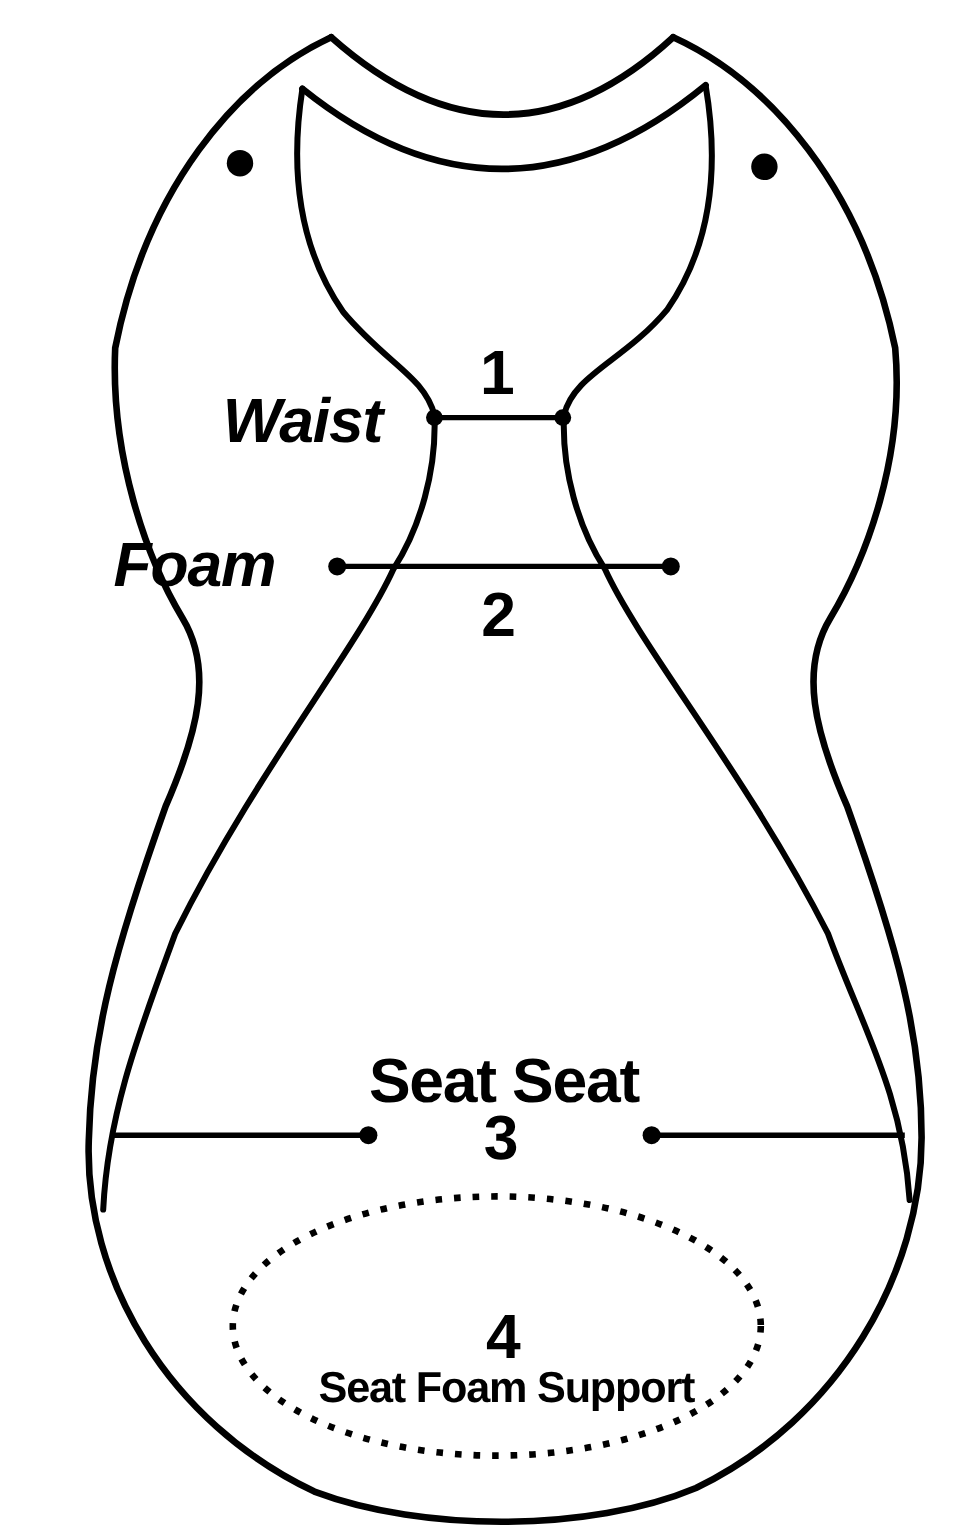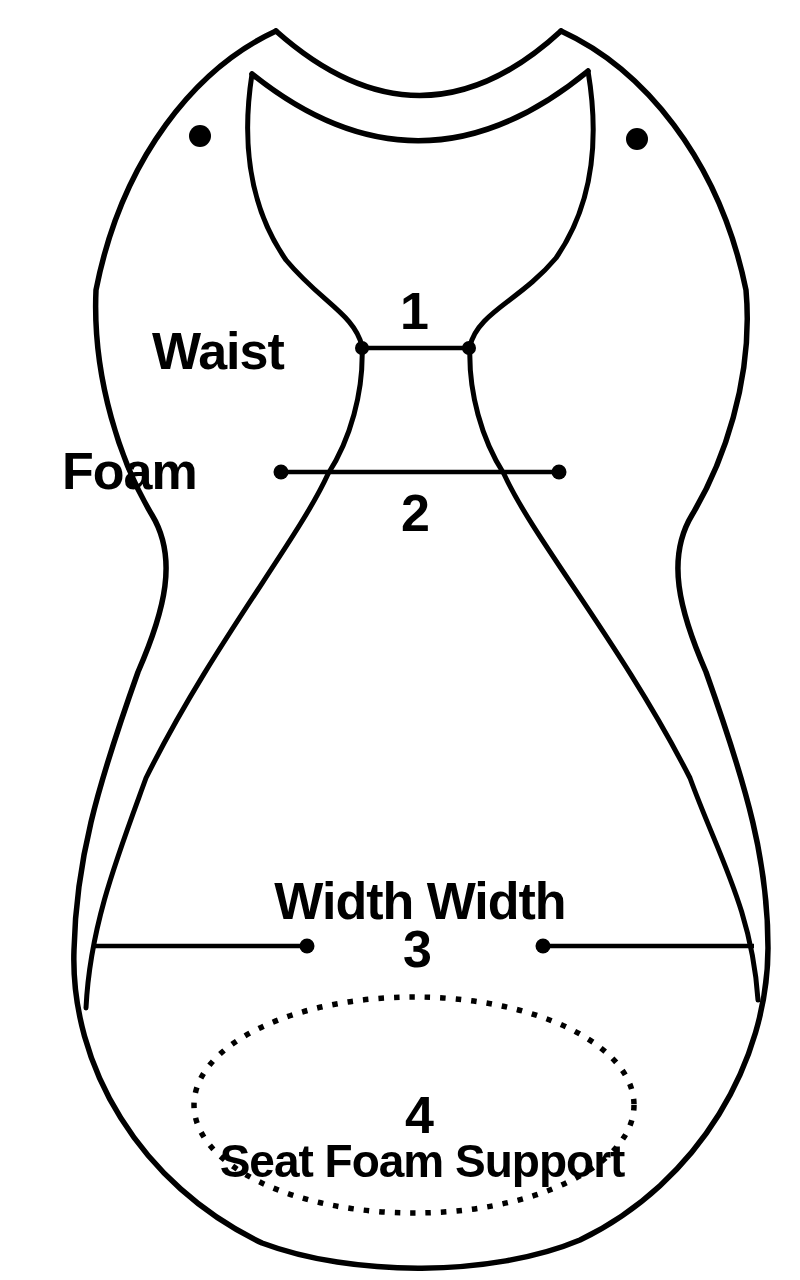--- a/index.html
+++ b/index.html
@@ -15,29 +15,29 @@
   .lbl {
     position:absolute;
     color:var(--ink);
     font-weight:bold;
     font-size:52px;
     line-height:1;
     white-space:nowrap;
     letter-spacing:-1px;
   }
   .lbl.center { text-align:center; }
-  .lbl.right  { text-align:left; }
+  .lbl.right  { text-align:center;font-style:italic; }
   .waist-label  { left:152px; top:325px; width:200px; }
   .waist-number { left:314px; top:285px; width:200px; }
   .twist-label  { left:62px;  top:445px; width:200px; }
   .twist-number { left:315px; top:487px; width:200px; }
   .seatwidth-label  { left:220px; top:875px; width:400px; }
   .seatwidth-number { left:317px; top:923px; width:200px; }
   .foam-number { left:319px; top:1089px; width:200px; }
-  .foam-label  { left:122px; top:1138px; width:600px; font-size:46px; }
+  .foam-label  { left:122px; top:1138px; width:600px; font-size:36px; }
 </style>
 </head>
 <body>
 
 <div class="canvas">
 
   <svg width="800" height="1280" viewBox="0 0 800 1280">
 
     <path d="M 276,31
          C 196,68 122,158 96,290
@@ -88,19 +88,19 @@
 
     <ellipse cx="414" cy="1105" rx="220" ry="108" fill="none" stroke="#000" stroke-width="5.5" stroke-dasharray="5.5 10" stroke-linecap="butt"></ellipse>
   </svg>
 
   <div class="lbl right waist-label">Waist</div>
   <div class="lbl center waist-number">1</div>
 
   <div class="lbl right twist-label">Foam</div>
   <div class="lbl center twist-number">2</div>
 
-  <div class="lbl center seatwidth-label">Width Width</div>
+  <div class="lbl center seatwidth-label">Seat Seat</div>
   <div class="lbl center seatwidth-number">3</div>
 
   <div class="lbl center foam-number">4</div>
   <div class="lbl center foam-label">Seat Foam Support</div>
 
 </div>
 
 </body></html>

